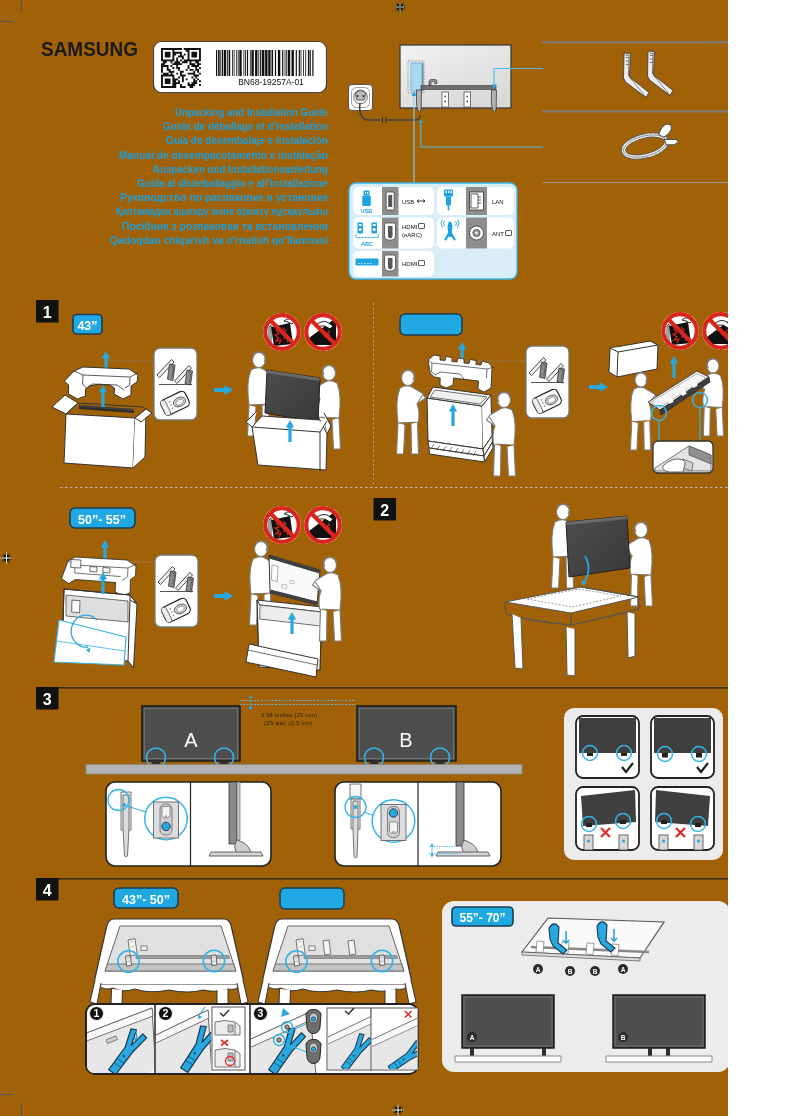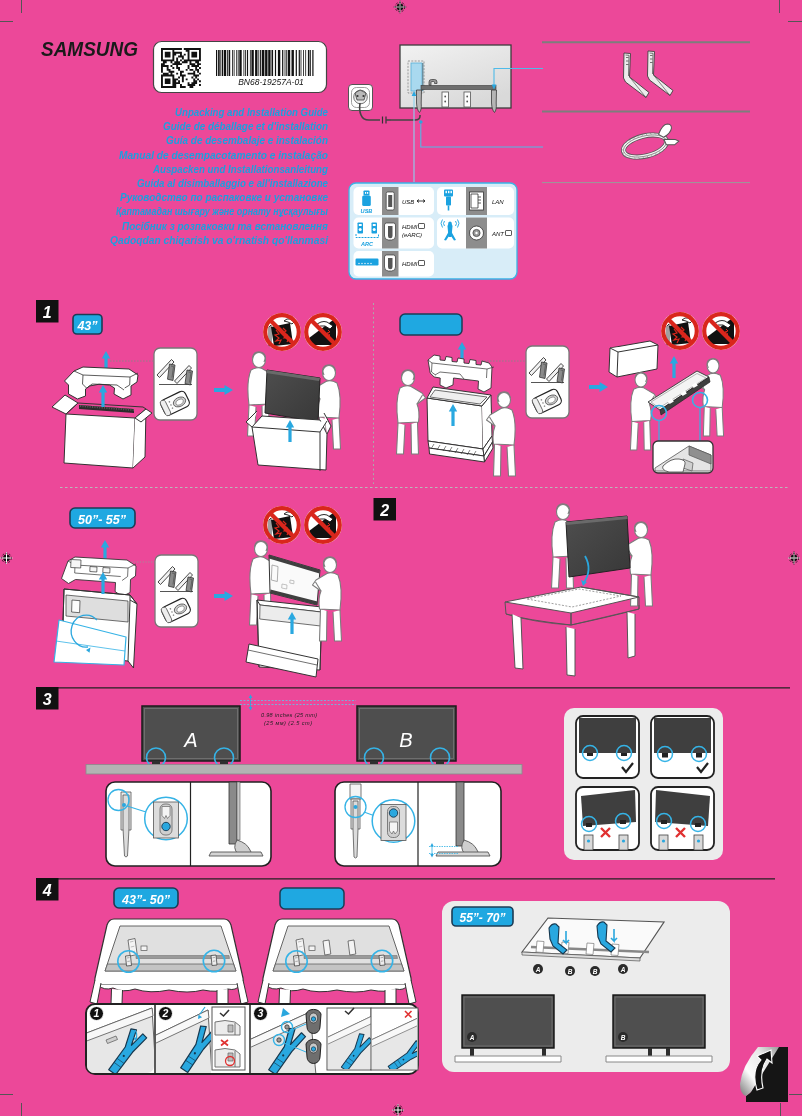--- a/index.html
+++ b/index.html
@@ -1,17 +1,17 @@
 <!DOCTYPE html>
 <html><head>
 <meta charset="utf-8">
 <style>
 html,body{margin:0;padding:0;background:#fff;}
-#page{position:relative;width:802px;height:1116px;background:#ec4899;overflow:hidden;
-font-family:"Liberation Sans",sans-serif;font-style:italic;}
+#page{position:relative;width:728px;height:1116px;background:#a16207;overflow:hidden;
+font-family:"Liberation Sans",sans-serif;}
 svg{display:block;}
 </style>
 </head>
 <body>
 <div id="page">
 <svg width="802" height="1116" viewBox="0 0 802 1116" xmlns="http://www.w3.org/2000/svg">
 <defs>
 <linearGradient id="tvback" x1="0" y1="0" x2="0.6" y2="1">
 <stop offset="0" stop-color="#f2f2f2"></stop>
           <stop offset="1" stop-color="#d9d9d9"></stop>

